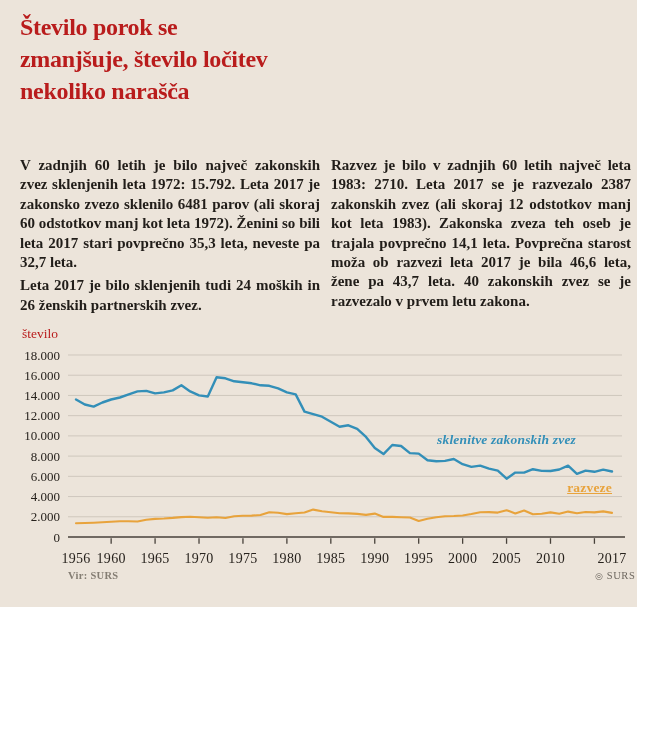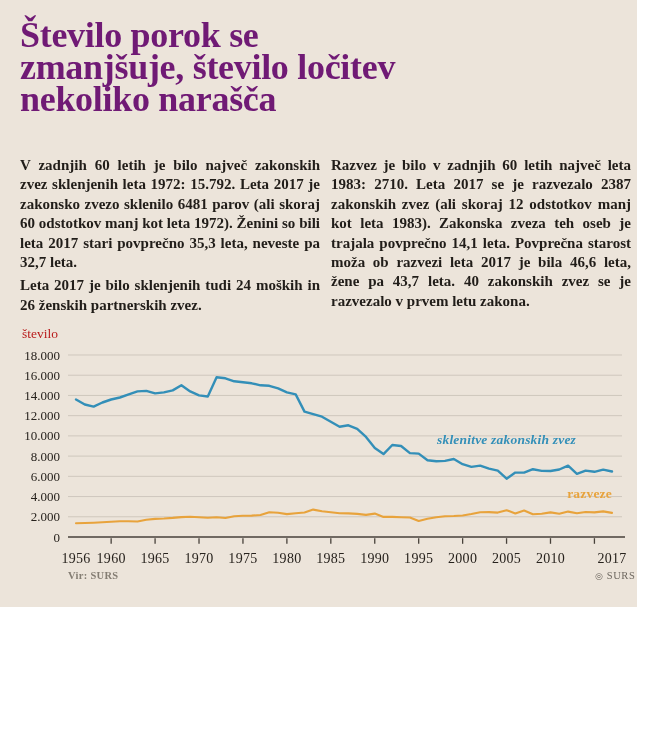--- a/index.html
+++ b/index.html
@@ -6,23 +6,23 @@
   html,body { background:#ffffff; }
   .page {
     position:relative; width:648px; height:731px; background:#ffffff;
     font-family:"Liberation Serif","DejaVu Serif",serif; overflow:hidden;
   }
   .card {
     position:absolute; left:0; top:0; width:637px; height:607px;
     background:#ece4da;
   }
   .title-block {
-    position:absolute; left:20px; top:19px; width:420px;
-    font-size:36px; font-weight:bold; line-height:32px;
-    letter-spacing:-0.3px; color:#701a75;
+    position:absolute; left:20px; top:11px; width:420px;
+    font-size:24px; font-weight:bold; line-height:32px;
+    letter-spacing:-0.3px; color:#b91c1c;
   }
   .intro {
     position:absolute; left:20px; top:156px; width:611px;
     display:flex; gap:11px;
     font-size:15px; line-height:19.4px; color:#211d19;
     text-align:justify;
     font-weight:bold;
   }
   .intro .col-left  { width:300px; }
   .intro .col-right { flex:1; }
@@ -30,21 +30,21 @@
   .chart-wrap { position:absolute; left:0; top:322px; width:648px; height:262px; }
   .chart-wrap svg { position:absolute; left:0; top:0; }
   .ylabel {
     position:absolute; left:22px; top:4px;
     font-size:13.5px; color:#b91c1c;
   }
   .series-label {
     position:absolute; font-size:13.5px; font-weight:bold; letter-spacing:0.2px;
   }
   .series-label.marriages { left:437px; top:110px; }
-  .series-label.divorces  { right:36px;  top:164px; }
+  .series-label.divorces  { right:36px;  top:158px;text-decoration:underline; }
   .source {
     position:absolute; left:68px; top:570px;
     font-size:10.5px; color:#847d73; letter-spacing:0.3px;font-weight:bold;
   }
   .logo {
     position:absolute; left:595px; top:570px;
     font-size:10.5px; color:#6f6961; letter-spacing:0.6px; white-space:nowrap;text-align:right;
   }
   .logo .ring { font-size:9px; }
 </style>

